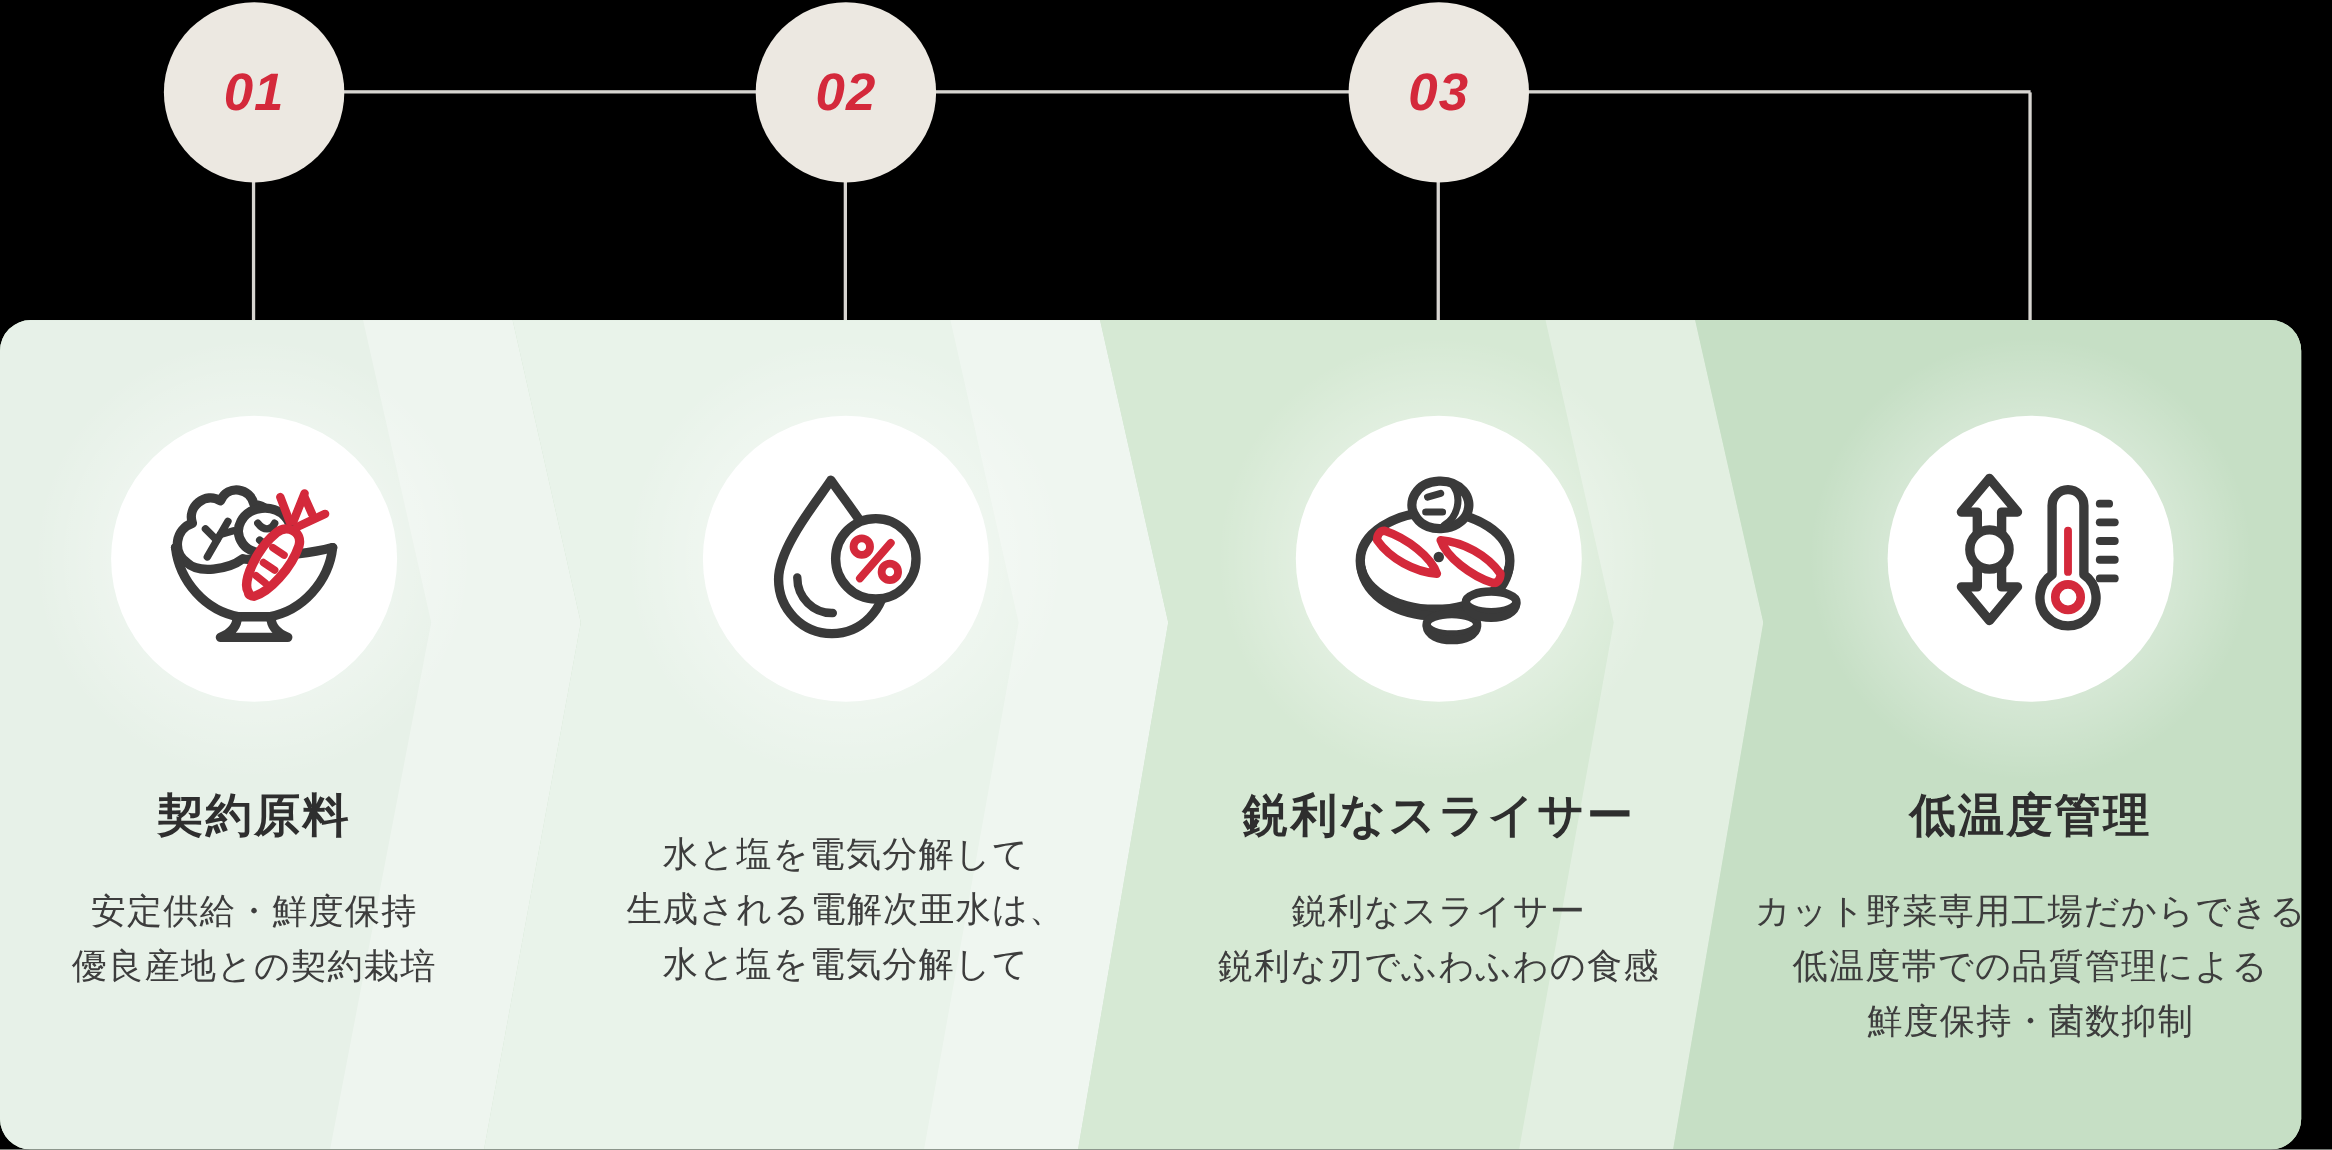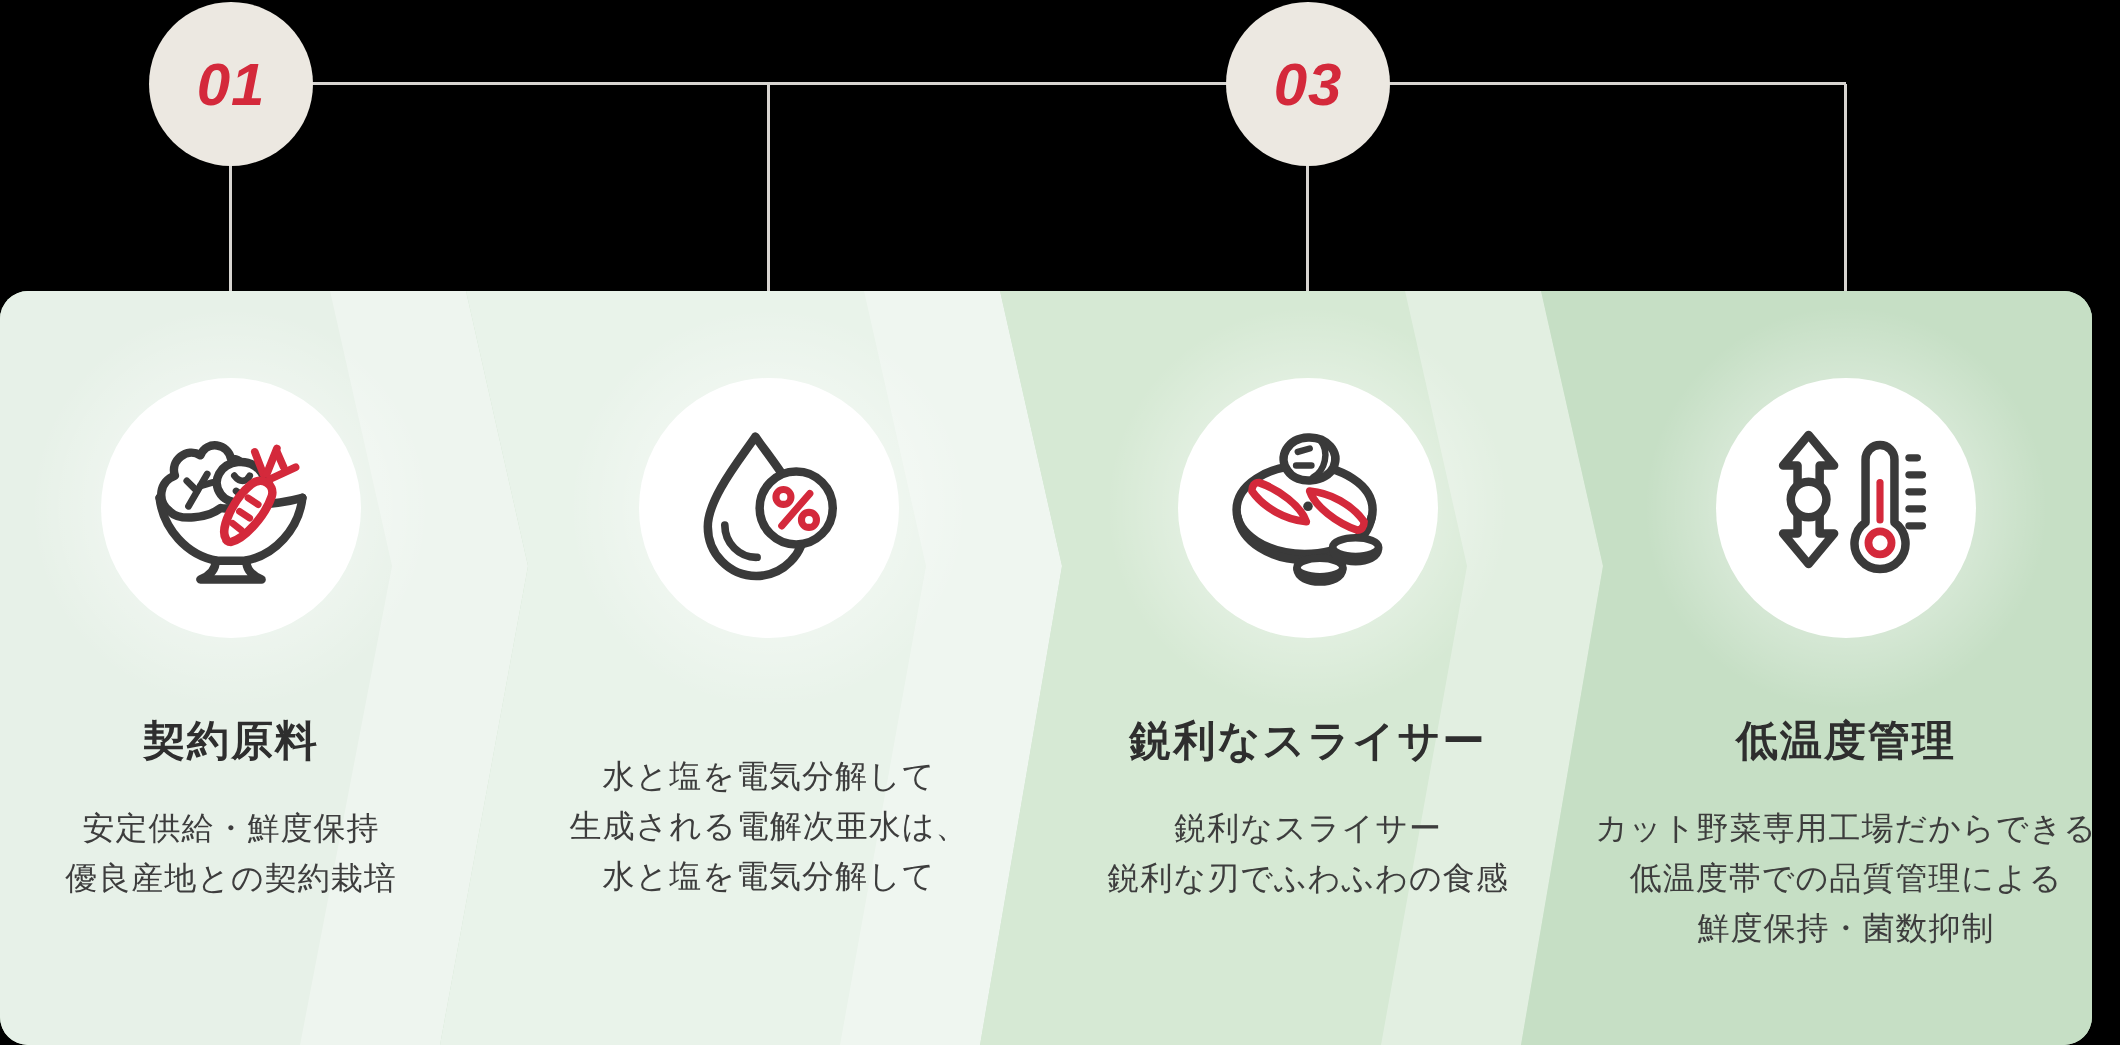--- a/index.html
+++ b/index.html
@@ -20,21 +20,21 @@
   .v-line{
     position:absolute;top:84px;width:3px;height:207px;
     background:#D7D5D1;z-index:1;
   }
   .num-circle{
     position:absolute;top:2px;width:164px;height:164px;border-radius:50%;
     background:#ECE8E1;z-index:2;
     display:flex;align-items:center;justify-content:center;
   }
   .num{
-    color:#D4293B;font-size:60px;font-weight:600;font-style:italic;
+    color:#D4293B;font-size:48px;font-weight:600;font-style:italic;
     letter-spacing:1px;
     text-align:right;
   }
 
   
   .panel{
     position:absolute;left:0;top:291px;width:2092px;height:754px;
     border-radius:28px;overflow:hidden;background:#C6DFC5;z-index:3;
   }
   .sec{position:absolute;left:0;top:0;width:2120px;height:754px;}
@@ -77,20 +77,23 @@
 <div class="stage">
 
   <div class="h-line"></div>
   <div class="v-line" style="left:229px"></div>
   <div class="v-line" style="left:767px"></div>
   <div class="v-line" style="left:1306px"></div>
   <div class="v-line" style="left:1844px"></div>
 
   <div class="num-circle" style="left:149px">
     <span class="num">01</span>
+  </div>
+  <div class="num-circle" style="left:687px">
+    <span class="num">02</span>
   </div>
   <div class="num-circle" style="left:1226px">
     <span class="num">03</span>
   </div>
 
   <div class="panel">
     <div class="sec sec1"></div>
     <div class="sec sec2"></div>
     <div class="sec sec3"></div>
     <div class="sec sec4"></div>

